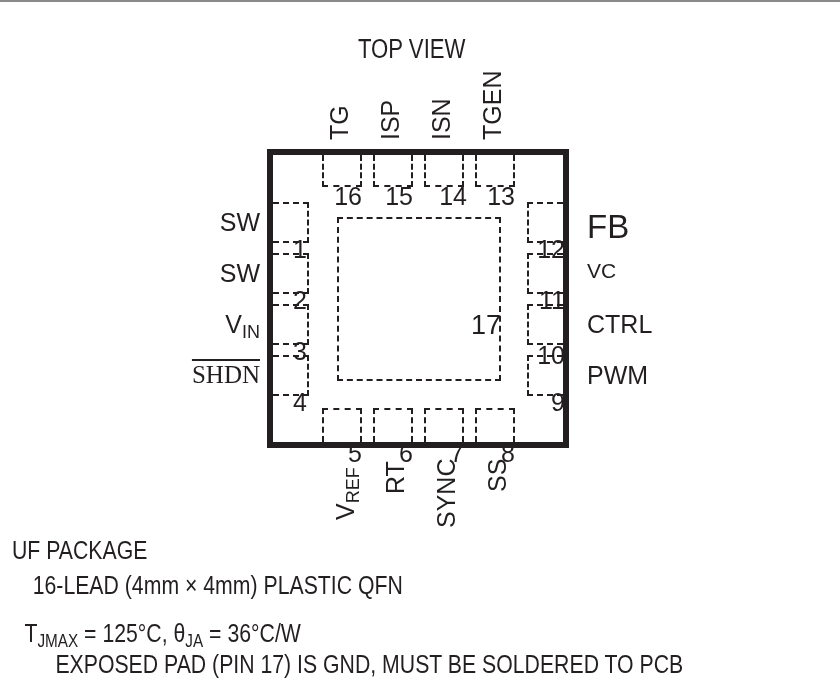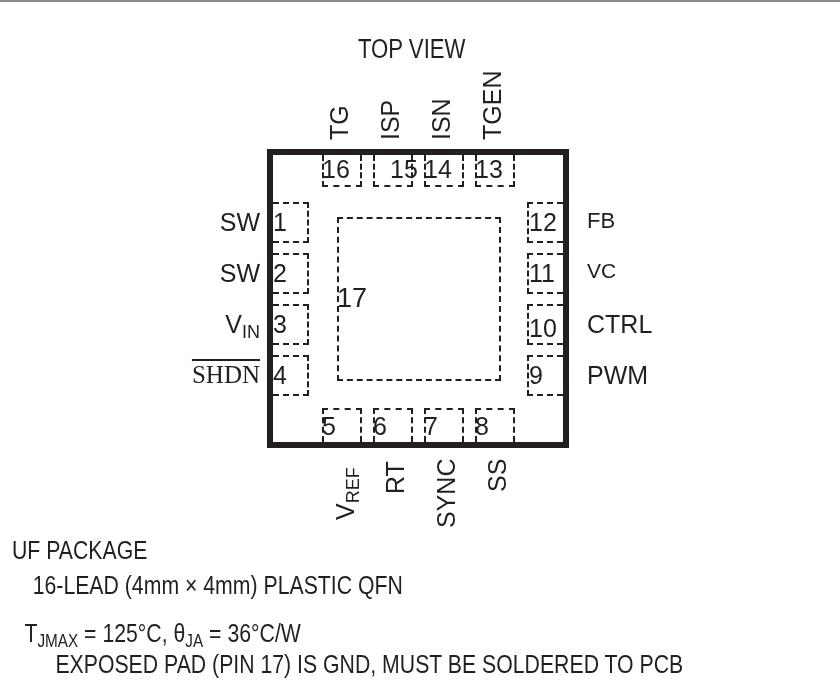--- a/index.html
+++ b/index.html
@@ -6,21 +6,21 @@
   body{width:840px;height:692px;position:relative;overflow:hidden;
     font-family:"Liberation Sans",sans-serif;color:#231f20;}
   .topline{position:absolute;left:0;top:0;width:840px;height:2px;background:#8a8a8a;}
   .t{position:absolute;white-space:nowrap;font-family:"Liberation Sans",sans-serif;
     transform-origin:0 0;}
   .cond{transform:scaleX(0.82);}
   .c{text-align:left;}
   .pkg{position:absolute;left:267px;top:149px;width:290px;height:287px;
     border:6px solid #231f20;}
   .pad{position:absolute;box-sizing:border-box;border:2px dashed #231f20;}
-  .pinnum{position:absolute;font-size:25px;text-align:left;line-height:1;}
+  .pinnum{position:absolute;font-size:25px;text-align:right;line-height:1;margin-top:27px;}
   .vlab{position:absolute;font-size:25px;white-space:nowrap;
     transform:rotate(-90deg);transform-origin:0 0;}
   sub{font-size:18px;vertical-align:-5px;}
 </style>
 </head>
 <body>
 
 <div class="topline"></div>
 
 <div class="t cond" style="left:358px;top:34px;font-size:27px;">TOP VIEW</div>
@@ -28,21 +28,21 @@
 <div class="vlab" style="left:325px;top:140px;">TG</div>
 <div class="vlab" style="left:376px;top:140px;">ISP</div>
 <div class="vlab" style="left:427px;top:140px;">ISN</div>
 <div class="vlab" style="left:478px;top:140px;">TGEN</div>
 
 <div class="pkg"></div>
 
 <div class="pad" style="left:322px;top:155px;width:40px;height:32px;border-top:none;"></div>
 <div class="pinnum" style="left:322px;top:157px;width:40px;">16</div>
 <div class="pad" style="left:373px;top:155px;width:40px;height:32px;border-top:none;"></div>
-<div class="pinnum" style="left:390px;top:157px;width:40px;">15</div>
+<div class="pinnum" style="left:373px;top:157px;width:40px;">15</div>
 <div class="pad" style="left:424px;top:155px;width:40px;height:32px;border-top:none;"></div>
 <div class="pinnum" style="left:424px;top:157px;width:43px;">14</div>
 <div class="pad" style="left:475px;top:155px;width:40px;height:32px;border-top:none;"></div>
 <div class="pinnum" style="left:475px;top:157px;width:40px;">13</div>
 
 <div class="pad" style="left:273px;top:202px;width:36px;height:41px;border-left:none;"></div>
 <div class="pinnum" style="left:273px;top:210px;width:34px;">1</div>
 <div class="pad" style="left:273px;top:253px;width:36px;height:41px;border-left:none;"></div>
 <div class="pinnum" style="left:273px;top:261px;width:34px;">2</div>
 <div class="pad" style="left:273px;top:304px;width:36px;height:41px;border-left:none;"></div>
@@ -57,21 +57,21 @@
 
 <div class="pad" style="left:527px;top:202px;width:36px;height:41px;border-right:none;"></div>
 <div class="pinnum" style="left:529px;top:210px;width:36px;">12</div>
 <div class="pad" style="left:527px;top:253px;width:36px;height:41px;border-right:none;"></div>
 <div class="pinnum" style="left:529px;top:261px;width:36px;">11</div>
 <div class="pad" style="left:527px;top:304px;width:36px;height:41px;border-right:none;"></div>
 <div class="pinnum" style="left:529px;top:316px;width:36px;">10</div>
 <div class="pad" style="left:527px;top:355px;width:36px;height:41px;border-right:none;"></div>
 <div class="pinnum" style="left:529px;top:363px;width:36px;">9</div>
 
-<div class="t" style="left:587px;top:208px;font-size:22px;">FB</div>
+<div class="t" style="left:587px;top:208px;font-size:33px;">FB</div>
 <div class="t" style="left:587px;top:259px;font-size:21px;">VC</div>
 <div class="t" style="left:587px;top:310px;font-size:25px;">CTRL</div>
 <div class="t" style="left:587px;top:361px;font-size:25px;">PWM</div>
 
 <div class="pad" style="left:322px;top:408px;width:40px;height:34px;border-bottom:none;"></div>
 <div class="pinnum" style="left:322px;top:414px;width:40px;">5</div>
 <div class="pad" style="left:373px;top:408px;width:40px;height:34px;border-bottom:none;"></div>
 <div class="pinnum" style="left:373px;top:414px;width:40px;">6</div>
 <div class="pad" style="left:424px;top:408px;width:40px;height:34px;border-bottom:none;"></div>
 <div class="pinnum" style="left:424px;top:414px;width:40px;">7</div>

